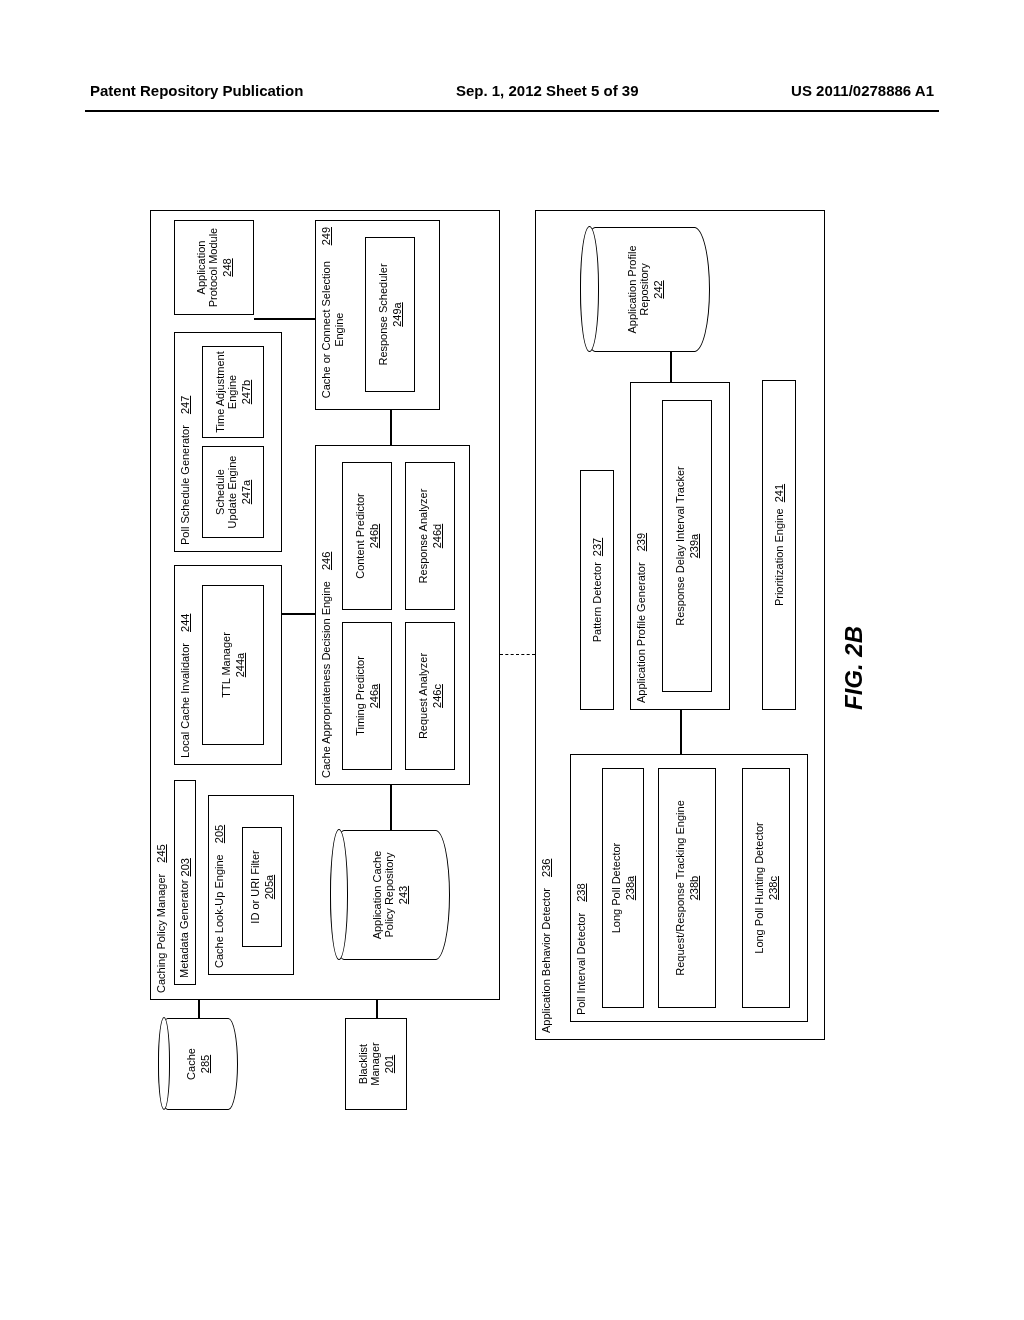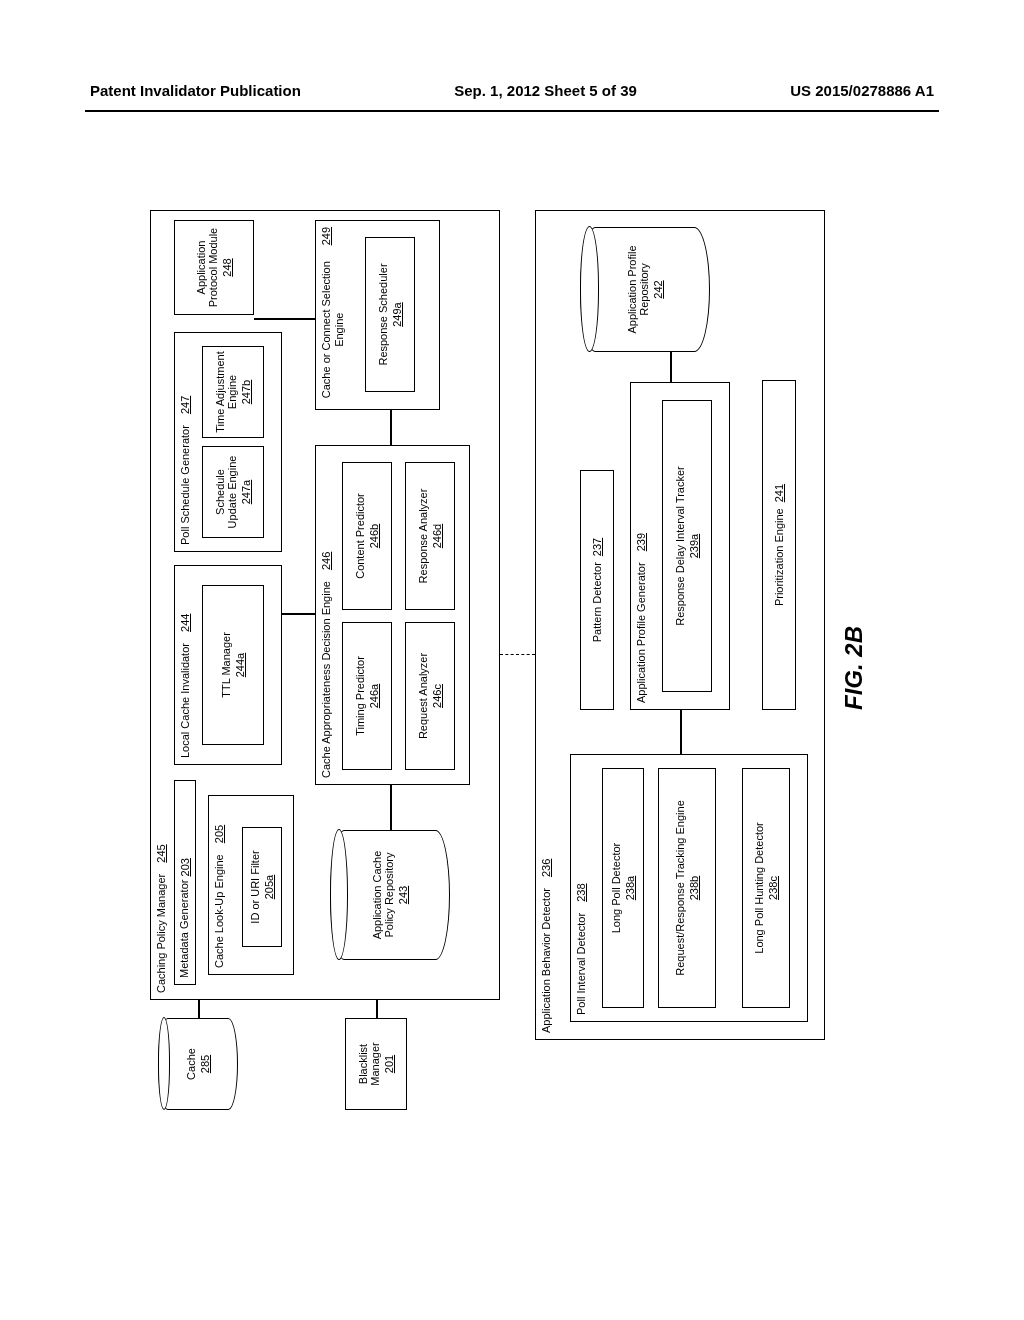--- a/index.html
+++ b/index.html
@@ -103,23 +103,23 @@
     position: absolute;
     font-style: italic;
     font-weight: bold;
     font-size: 24px;
   }
 </style>
 </head>
 <body>
 
 <div class="page-header">
-  <span>Patent Invalidator Publication</span>
+  <span>Patent Repository Publication</span>
   <span>Sep. 1, 2012  Sheet 5 of 39</span>
-  <span>US 2015/0278886 A1</span>
+  <span>US 2011/0278886 A1</span>
 </div>
 <div class="header-rule"></div>
 
 <div class="diagram-area">
   <div class="diagram-inner">
 
     <div class="cyl" style="left:0px; top:8px; width:92px; height:80px;">
       <span class="label">Cache</span>
       <span class="ref">285</span>
     </div>

